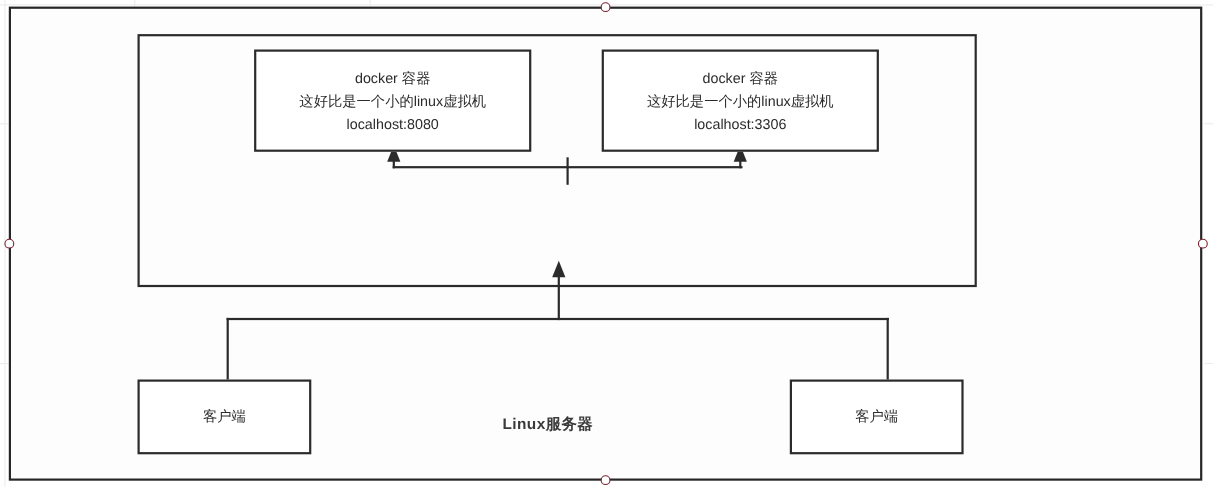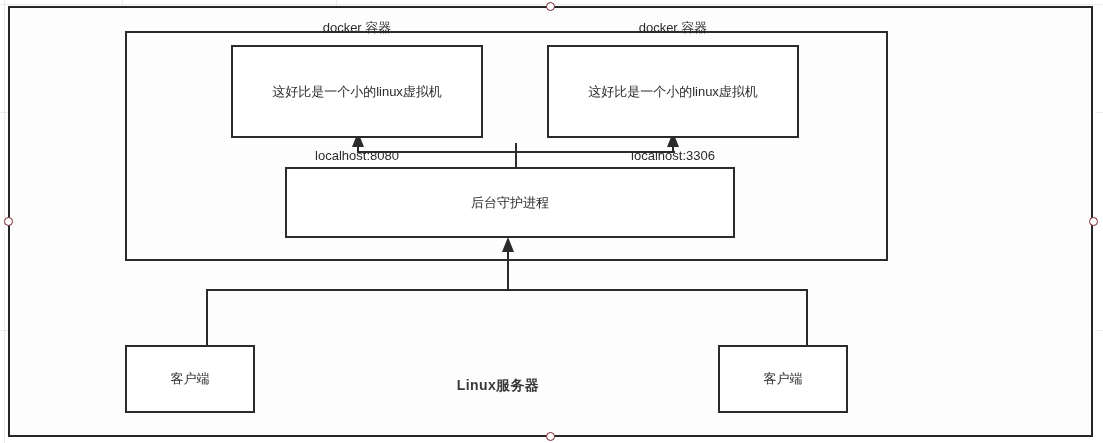--- a/index.html
+++ b/index.html
@@ -72,37 +72,36 @@
     height: 230px;
     background: #fdfdfd;
     justify-content: flex-start;
   }
 
   .container-box {
     width: 252px;
     height: 93px;
     font-size: 13px;
     line-height: 1.62;
-    gap: 43px;
   }
   #container-web  { left: 231px; top: 45px; }
   #container-db   { left: 547px; top: 45px; }
 
   .container-box .line { display: block; white-space: nowrap; }
 
   #daemon-box {
     left: 285px;
     top: 167px;
     width: 450px;
     height: 71px;
     font-size: 13px;
   }
 
   .client-box {
-    width: 130px;
+    width: 158px;
     height: 68px;
     font-size: 13px;
   }
   #client-left  { left: 125px; top: 345px; }
   #client-right { left: 718px; top: 345px; }
 
   
   #server-label {
     position: absolute;
     left: 398px;
@@ -151,23 +150,20 @@
   <div class="box" id="server-box"></div>
 
   <div class="line-seg v-seg" style="left:507px; top:250px; height:41px;"></div>
   <div class="arrow-up" style="left:502px; top:237px;"></div>
 
   <div class="line-seg h-seg" style="left:206px; top:289px; width:602px;"></div>
 
   <div class="line-seg v-seg" style="left:206px; top:289px; height:57px;"></div>
   <div class="line-seg v-seg" style="left:806px; top:289px; height:57px;"></div>
 
-  <div class="box" id="daemon-box">
-    <span>后台守护进程</span>
-  </div>
 
   <div class="line-seg v-seg" style="left:515px; top:143px; height:25px;"></div>
 
   <div class="line-seg h-seg" style="left:357px; top:151px; width:318px;"></div>
 
   <div class="line-seg v-seg" style="left:357px; top:145px; height:8px;"></div>
   <div class="arrow-up" style="left:352px; top:132px;"></div>
 
   <div class="line-seg v-seg" style="left:672px; top:145px; height:8px;"></div>
   <div class="arrow-up" style="left:667px; top:132px;"></div>

